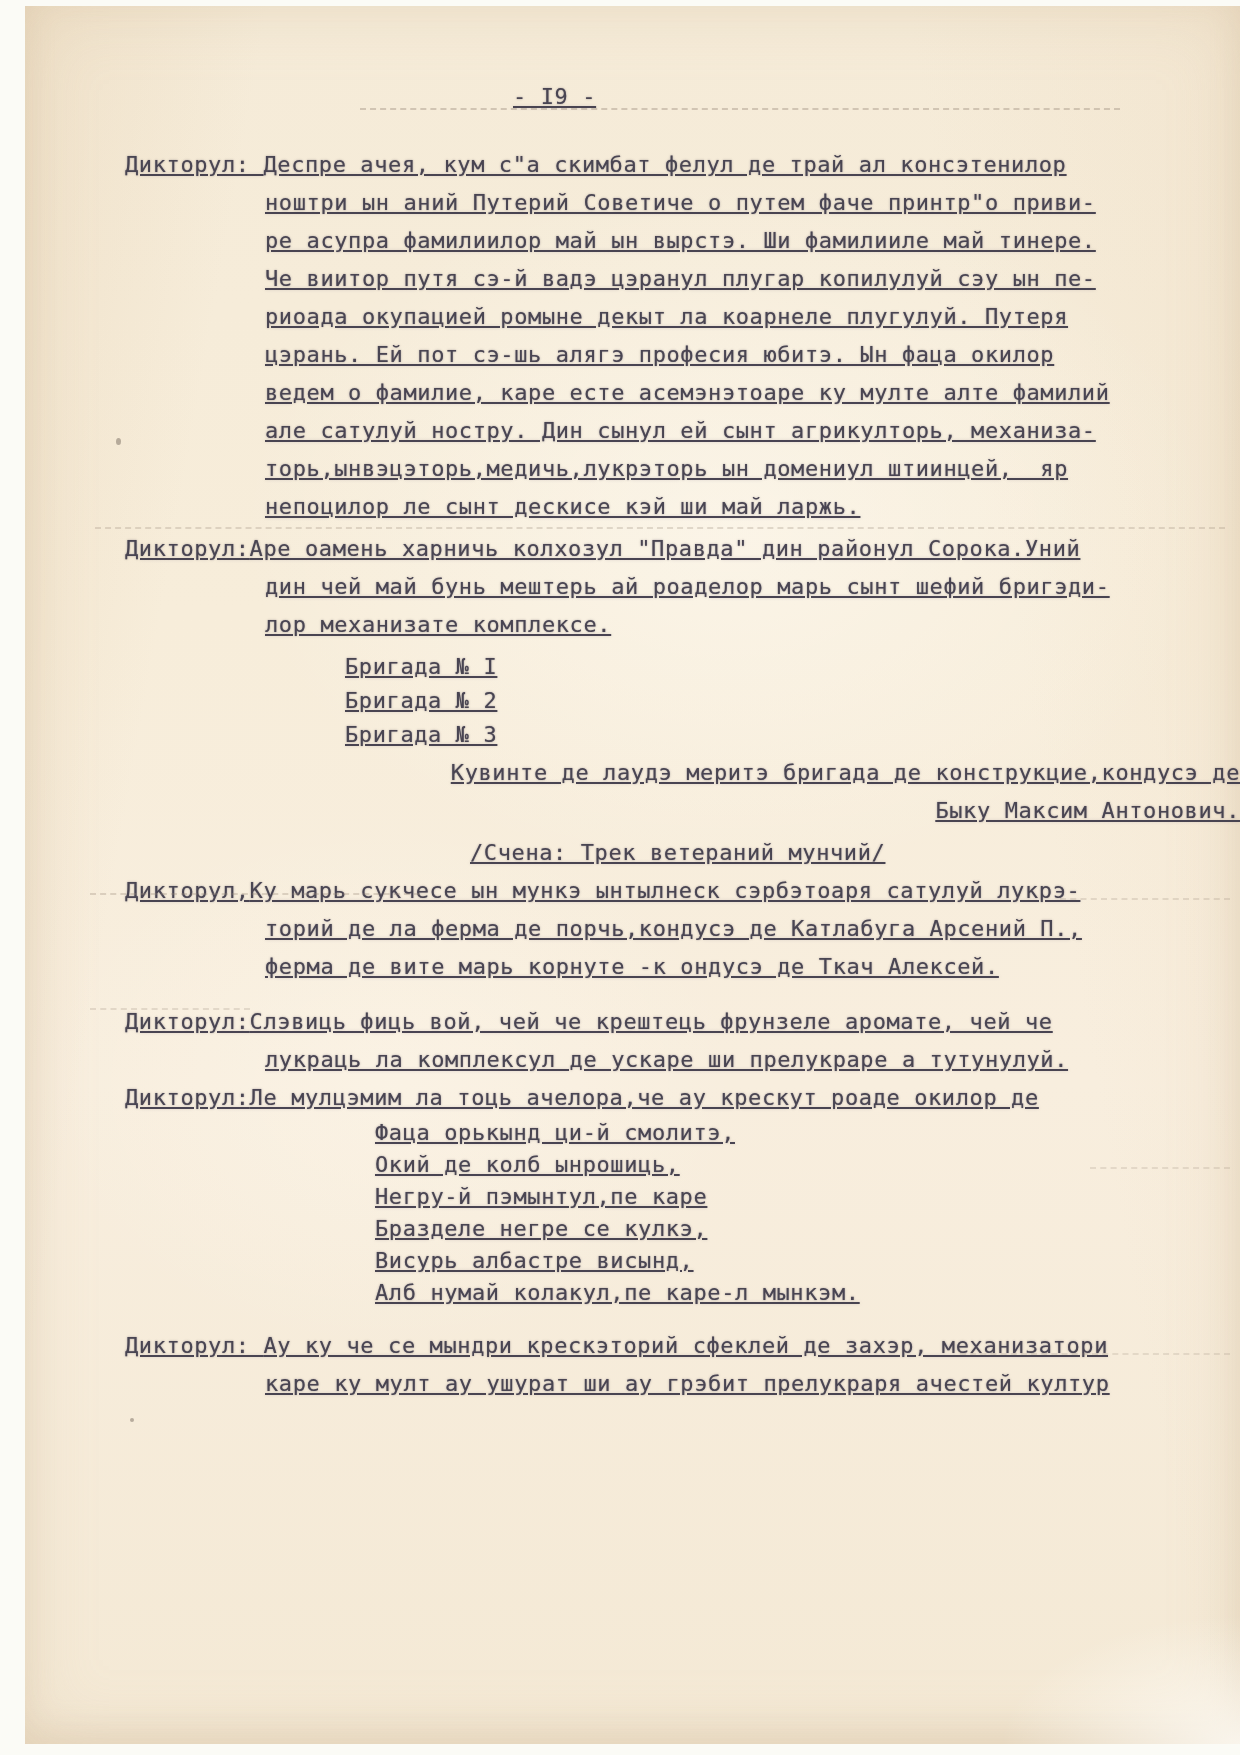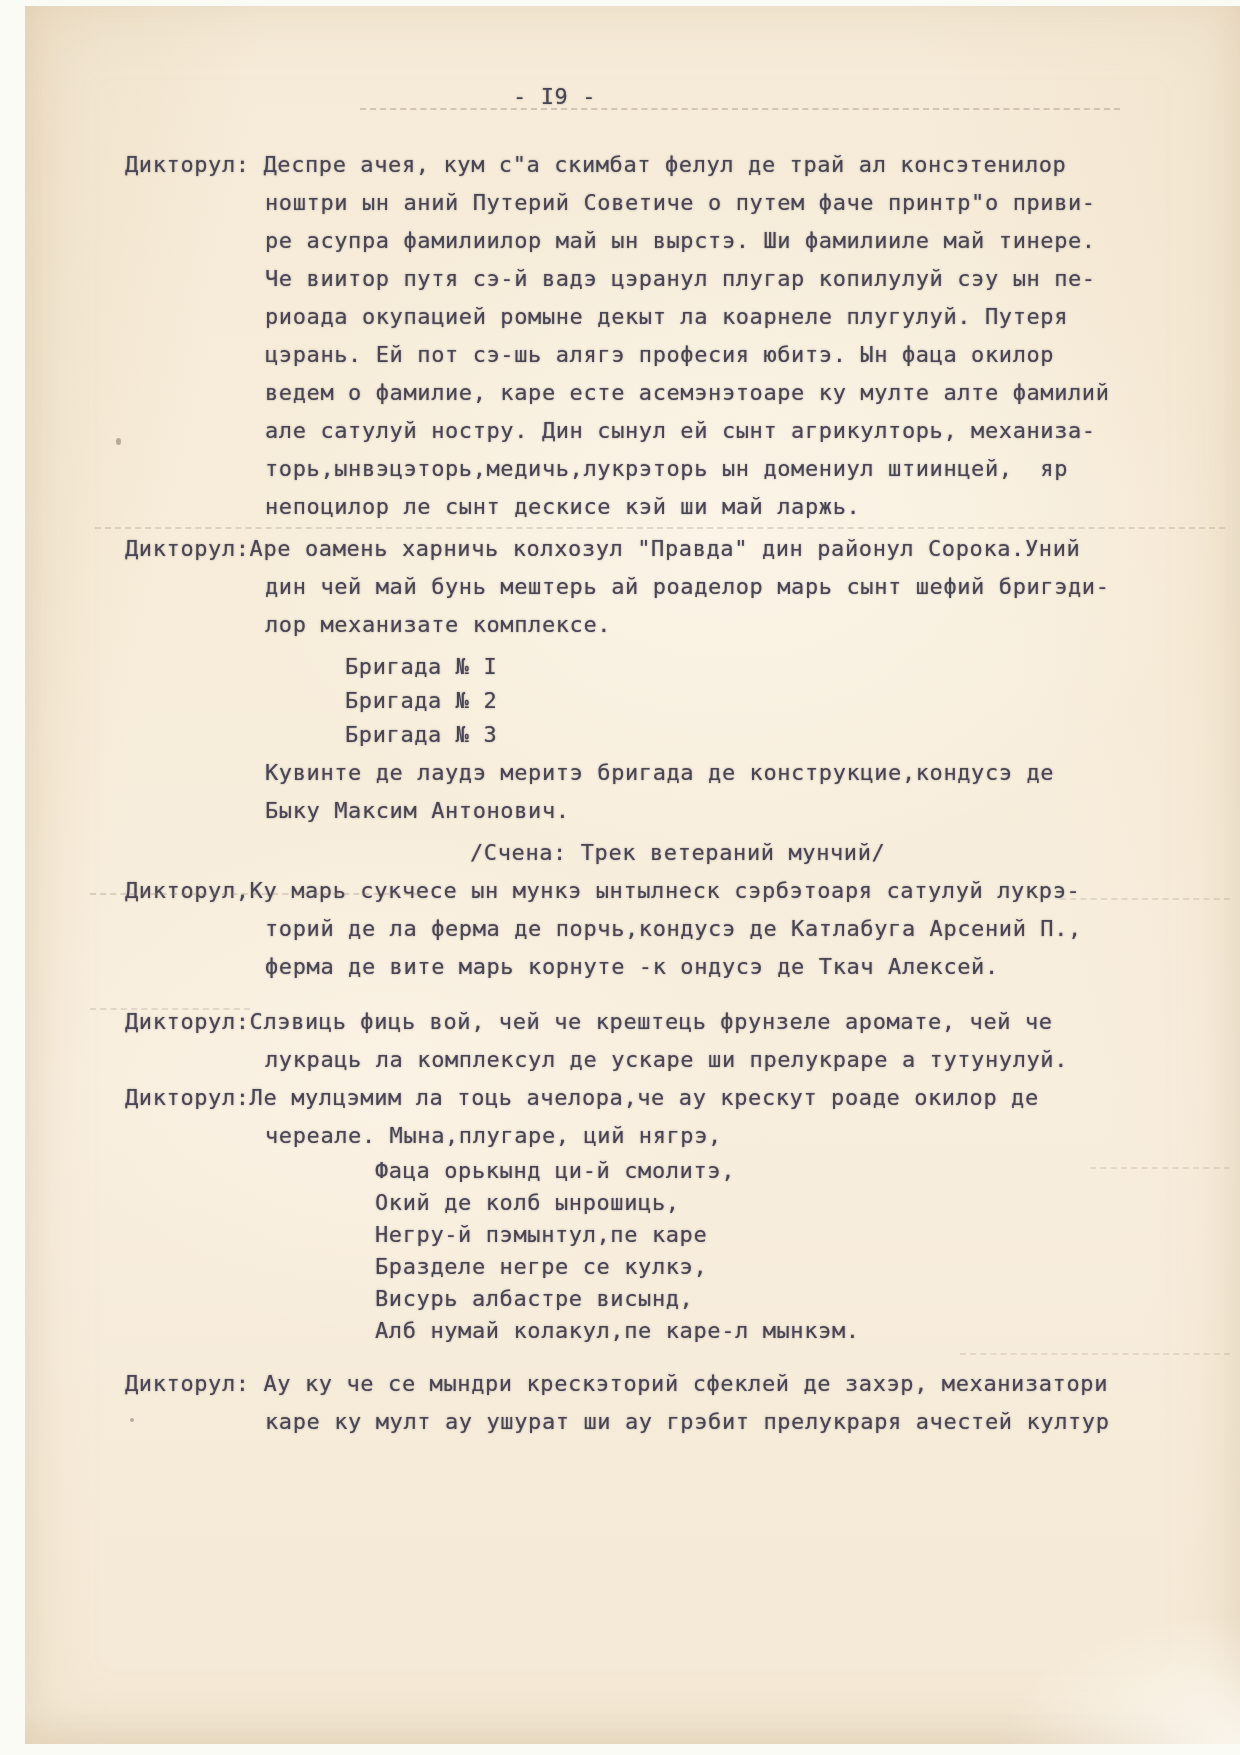--- a/index.html
+++ b/index.html
@@ -22,20 +22,21 @@
     top: 6px;
     width: 1215px;
     height: 1738px;
     background:
       radial-gradient(ellipse 700px 500px at 58% 30%, rgba(255,252,245,0.5), rgba(255,252,245,0) 70%),
       radial-gradient(ellipse 500px 380px at 30% 62%, rgba(255,250,240,0.35), rgba(255,250,240,0) 70%),
       linear-gradient(100deg, rgba(230,209,178,0.38), rgba(245,235,216,0) 16%),
       linear-gradient(260deg, rgba(236,217,190,0.3), rgba(245,235,216,0) 22%),
       linear-gradient(180deg, #f5ebd8 0%, #f7edda 35%, #f8eede 62%, #f4e9d5 100%);
     box-shadow: inset 0 0 70px rgba(205,180,145,0.28), inset 0 -14px 30px rgba(200,175,140,0.22);
+    text-decoration: underline;
   }
   .paper::after {
     content: "";
     position: absolute;
     right: 0; bottom: 0;
     width: 260px; height: 140px;
     background: radial-gradient(ellipse at 100% 100%, rgba(255,253,248,0.8), rgba(255,253,248,0) 65%);
     pointer-events: none;
   }
   .ink {
@@ -49,21 +50,21 @@
     letter-spacing: 0.6px;
   }
   .page-number {
     margin-top: 72px;
     padding-left: 488px;
   }
   .speech { padding-left: 100px; }
   .speech .cont { padding-left: 140px; }
   .brigade-list { padding-left: 320px; }
   .brigade-list .list-item { line-height: 34px; }
-  .credit { padding-left: 240px; }
+  .credit { padding-left: 240px; text-align: right; }
   .stage-wrap { padding-left: 445px; }
   .poem { padding-left: 350px; }
   .poem .line { line-height: 32px; }
   .artifact {
     position: absolute;
     border-top: 2px dashed rgba(150,135,118,0.38);
     height: 0;
   }
   .speck {
     position: absolute;
@@ -119,21 +120,20 @@
       <div class="line cont">ферма де вите марь корнуте -к ондусэ де Ткач Алексей.</div>
     </div>
 
     <div class="speech" style="margin-top:17px">
       <div class="line"><span class="label">Дикторул:</span><span>Слэвиць фиць вой, чей че крештець фрунзеле аромате, чей че</span></div>
       <div class="line cont">лукраць ла комплексул де ускаре ши прелукраре а тутунулуй.</div>
     </div>
 
     <div class="speech" style="margin-top:0">
       <div class="line"><span class="label">Дикторул:</span><span>Ле мулцэмим ла тоць ачелора,че ау крескут роаде окилор де</span></div>
-      <div class="line cont">череале. Мына,плугаре, ций нягрэ,</div>
     </div>
 
     <div class="poem">
       <div class="line">Фаца орькынд ци-й смолитэ,</div>
       <div class="line">Окий де колб ынрошиць,</div>
       <div class="line">Негру-й пэмынтул,пе каре</div>
       <div class="line">Бразделе негре се кулкэ,</div>
       <div class="line">Висурь албастре висынд,</div>
       <div class="line">Алб нумай колакул,пе каре-л мынкэм.</div>
     </div>

